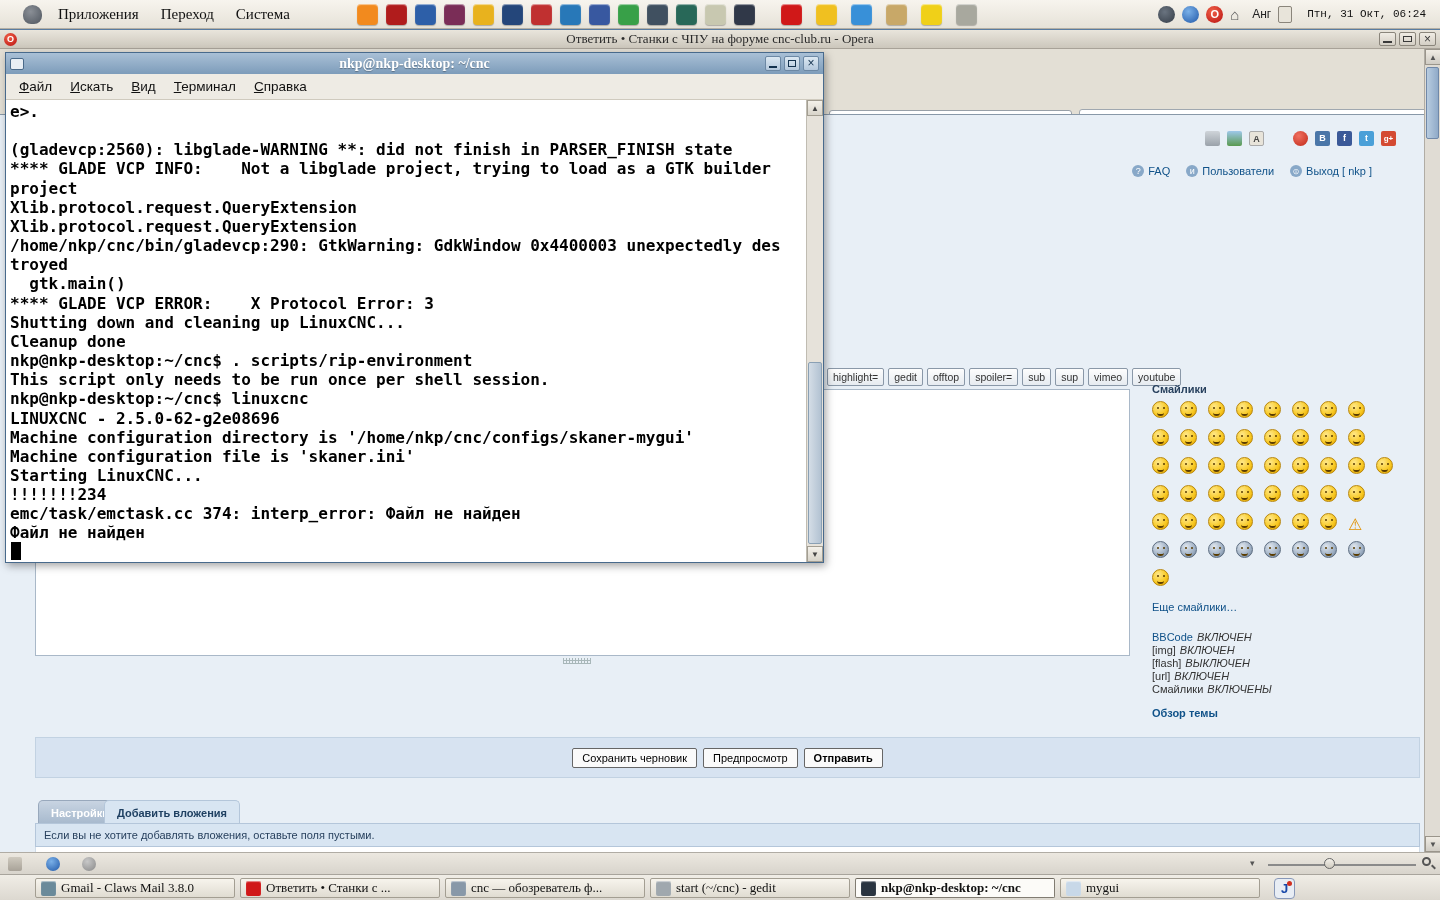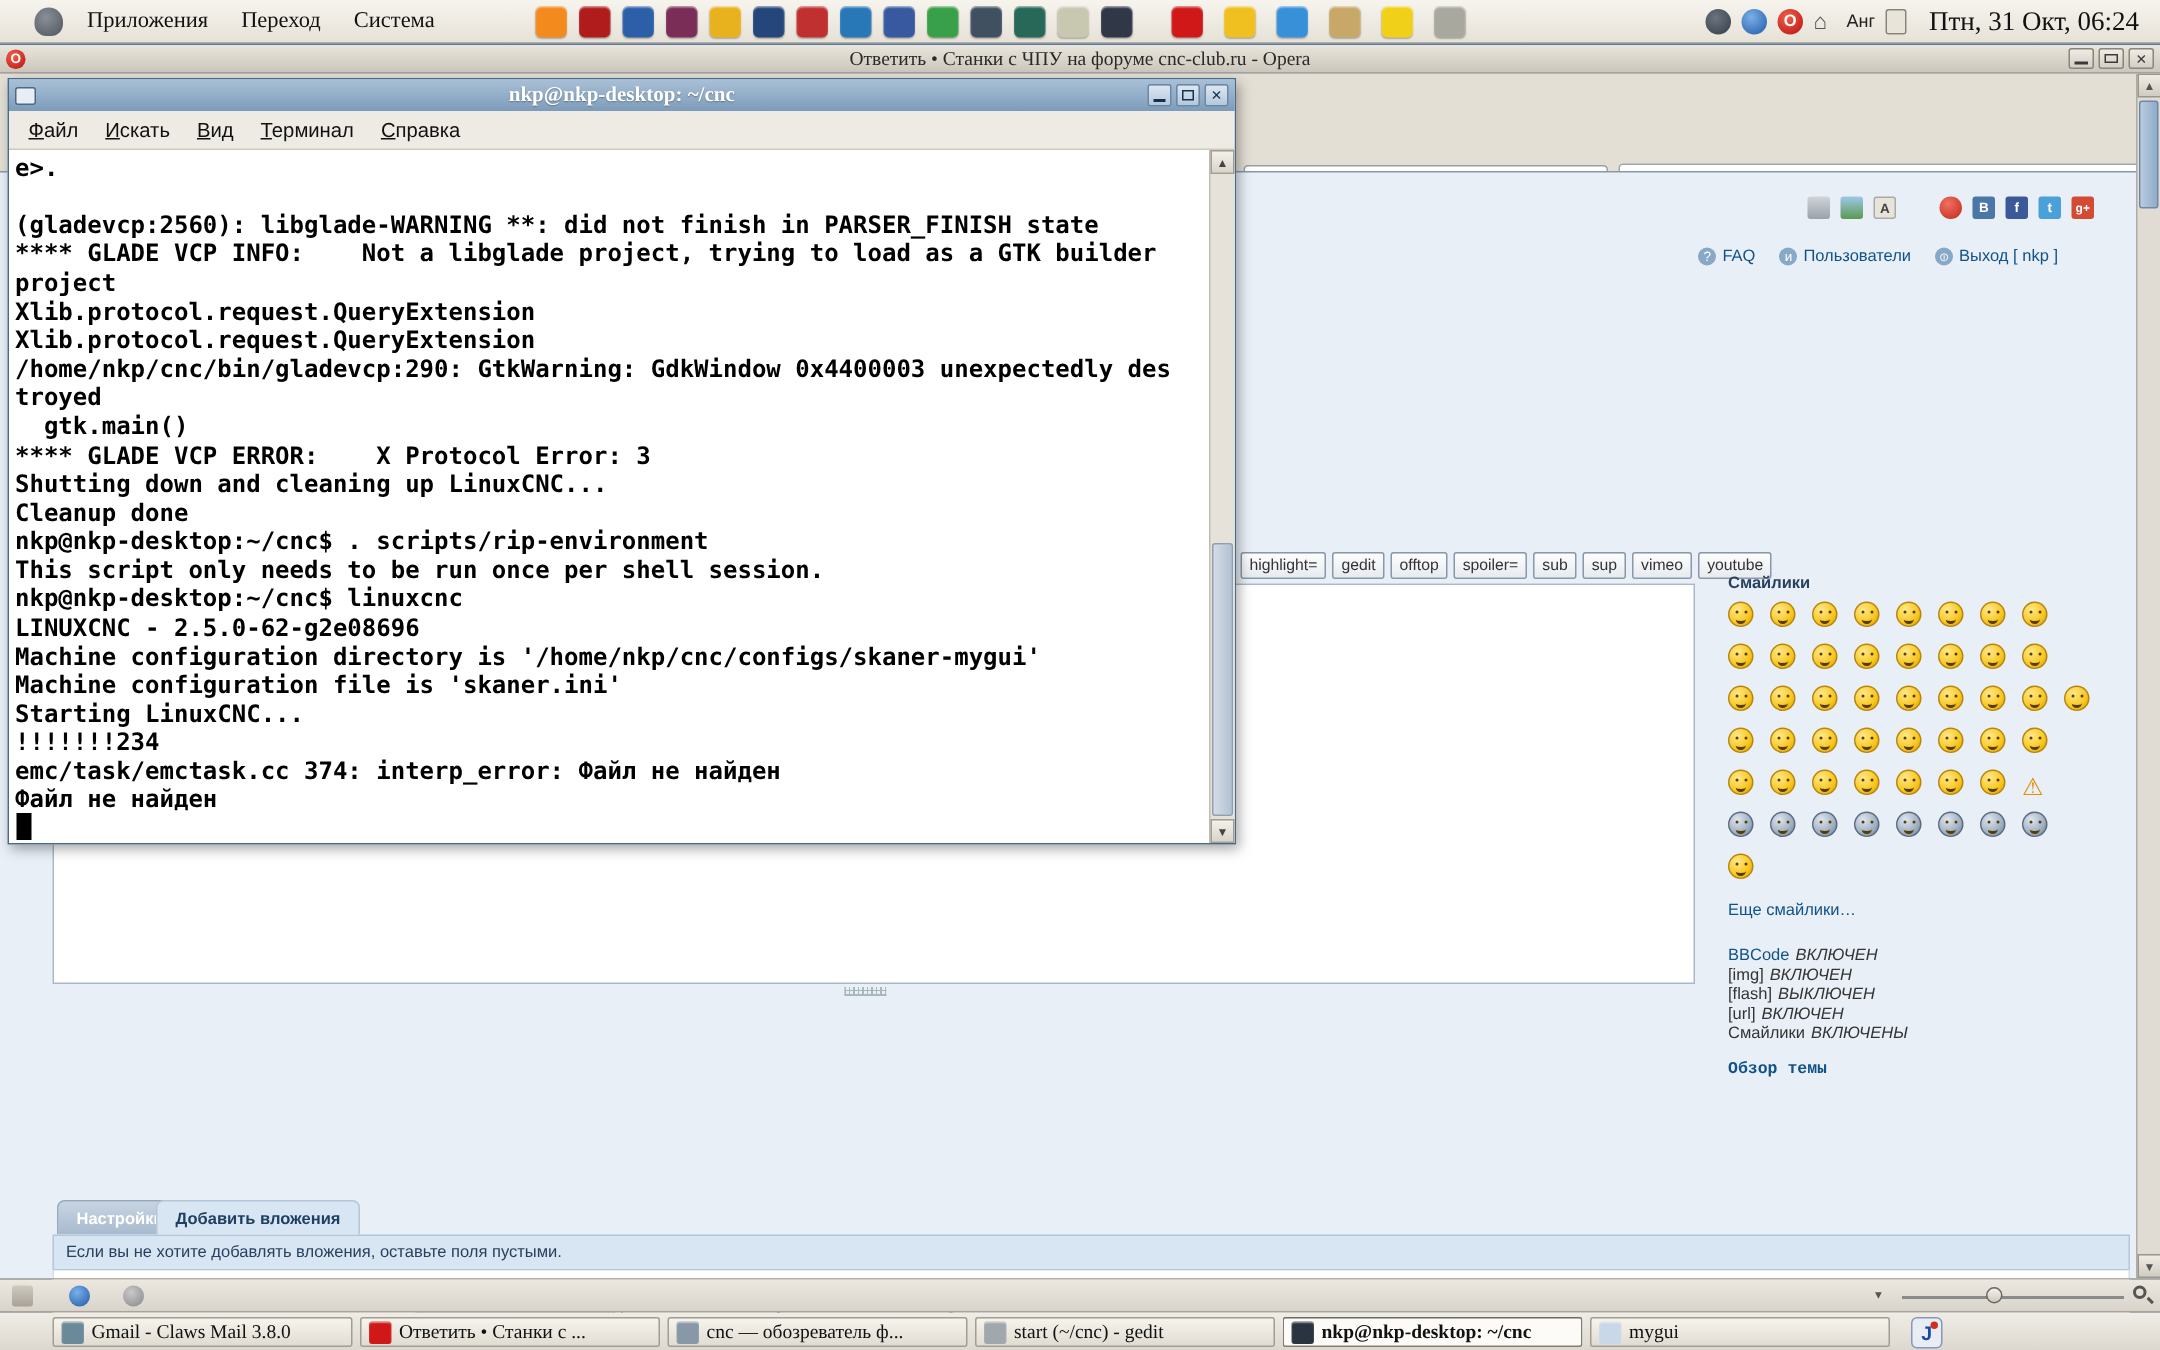--- a/index.html
+++ b/index.html
@@ -21,21 +21,21 @@
   .tray { display:flex; gap:7px; margin-left:auto; align-items:center; }
   .tray-icon { width:17px; height:17px; border-radius:50%; position:relative; }
   .tray-power { background:radial-gradient(circle at 40% 35%, #6a7480, #343c46); }
   .tray-sync  { background:radial-gradient(circle at 38% 32%, #7ab0e8, #2058a8); }
   .tray-opera { background:radial-gradient(circle at 38% 32%, #f06048, #b81010); }
   .tray-opera::before { content:"O"; position:absolute; inset:0; color:#fff; font-size:11px; font-weight:bold; text-align:center; line-height:17px; }
   .tray-home { width:15px; height:17px; border-radius:0; background:none; color:#555; font-size:15px; line-height:17px; }
   .tray-home::before { content:"⌂"; }
   #kbd-ind { font-size:12px; color:#222; }
   .tray-clip { width:14px; height:17px; border-radius:2px; background:#e8e4da; border:1px solid #8a857b; }
-  #clock { font-family:Liberation Serif, serif; font-size:18px; color:#111; margin:0 14px 0 8px; white-space:nowrap; }
+  #clock { font-family:Liberation Mono, monospace; font-size:11px; color:#111; margin:0 14px 0 8px; white-space:nowrap; }
 
   
   #opera-win { position:absolute; left:0; top:30px; width:1440px; height:844px; z-index:1; }
   #opera-titlebar { position:absolute; left:0; top:0; width:1440px; height:19px;
     background:linear-gradient(#e9e5dc,#ccc7bc); border-bottom:1px solid #a8a298;
     display:flex; align-items:center; }
   .opera-win-icon { width:13px; height:13px; border-radius:50%; margin-left:4px;
     background:radial-gradient(circle at 38% 32%, #f06048, #b81010); position:relative; flex:0 0 auto; }
   .opera-win-icon::before { content:"O"; position:absolute; inset:0; color:#fff; font-size:9px; font-weight:bold; text-align:center; line-height:13px; }
   #opera-title { position:absolute; left:0; right:0; text-align:center;
@@ -108,21 +108,21 @@
     background:#fff; border:1px solid #a9b8c8; }
   #resize-handle { position:absolute; left:563px; top:543px; width:28px; height:6px;
     background:repeating-linear-gradient(90deg,#9aa 0 1px,transparent 1px 3px),
                repeating-linear-gradient(0deg,#9aa 0 1px,transparent 1px 3px); opacity:.8; cursor:ns-resize; }
 
   #more-smilies { position:absolute; left:1152px; top:486px; font-size:11px; color:#105289; cursor:pointer; }
   #bbcode-status { position:absolute; left:1152px; top:516px; font-size:11px; }
   .status-line { line-height:13px; color:#333; }
   .status-label.link { color:#105289; cursor:pointer; }
   .status-state { font-style:italic; margin-left:4px; }
-  #topic-review { position:absolute; left:1152px; top:592px; font-size:11px; font-weight:bold; color:#105289; cursor:pointer;font-family:Liberation Mono, monospace; }
+  #topic-review { position:absolute; left:1152px; top:592px; font-size:11px; font-weight:bold; color:#105289; cursor:pointer; }
 
   #actions-band { position:absolute; left:35px; top:622px; width:1385px; height:41px;
     background:#d7e3f1; border:1px solid #c2d2e2; display:flex; align-items:center; justify-content:center; gap:6px; }
   .pbb-btn { background:#fafafa; border:1px solid #666; font-size:11px; color:#000;
     padding:3px 9px; border-radius:2px; font-family:"Liberation Sans",sans-serif; cursor:pointer; }
   .pbb-btn.primary { font-weight:bold; }
 
   .tab { position:absolute; height:23px; border-radius:5px 5px 0 0; font-size:11px; font-weight:bold;
     padding:6px 12px 0; top:685px; cursor:pointer; }
   #tab-settings { left:38px; background:linear-gradient(#c8d4e2,#a8bace); color:#fff; border:1px solid #98a8bc; border-bottom:none; }
@@ -324,20 +324,25 @@
     <div id="more-smilies">Еще смайлики…</div>
     <div id="bbcode-status">
         <div class="status-line"><span class="status-label link">BBCode</span><span class="status-state">ВКЛЮЧЕН</span></div>
         <div class="status-line"><span class="status-label">[img]</span><span class="status-state">ВКЛЮЧЕН</span></div>
         <div class="status-line"><span class="status-label">[flash]</span><span class="status-state">ВЫКЛЮЧЕН</span></div>
         <div class="status-line"><span class="status-label">[url]</span><span class="status-state">ВКЛЮЧЕН</span></div>
         <div class="status-line"><span class="status-label">Смайлики</span><span class="status-state">ВКЛЮЧЕНЫ</span></div>
       </div>
     <div id="topic-review">Обзор темы</div>
 
+    <div id="actions-band">
+      <button class="pbb-btn">Сохранить черновик</button>
+      <button class="pbb-btn">Предпросмотр</button>
+      <button class="pbb-btn primary">Отправить</button>
+    </div>
 
     <div class="tab" id="tab-settings">Настройки</div>
     <div class="tab" id="tab-attach">Добавить вложения</div>
     <div id="attach-header">Если вы не хотите добавлять вложения, оставьте поля пустыми.</div>
     <div id="attach-body"></div>
     <div id="filename-label">Имя файла:</div>
     <input id="filename-input" style="">
     <button class="pbb-btn" id="add-files-btn">Добавить файлы</button>
     <button class="pbb-btn" id="add-files2-btn">Добавить файл(ы)</button>
   </div>

